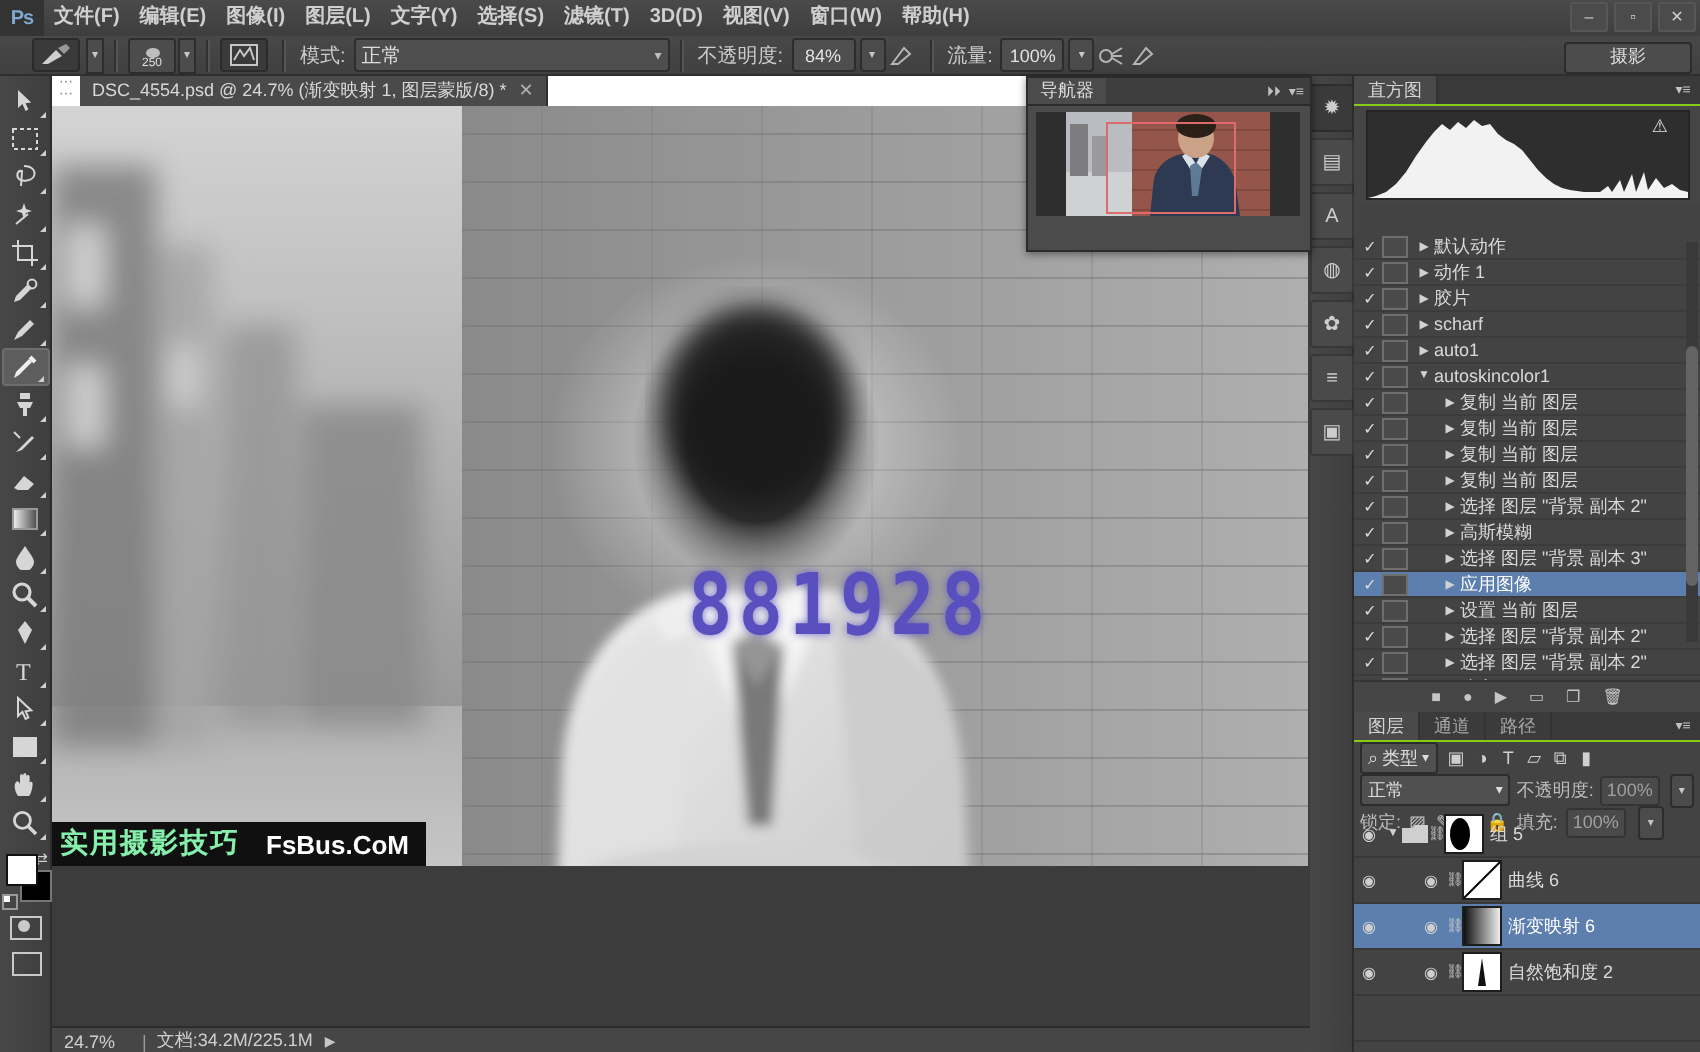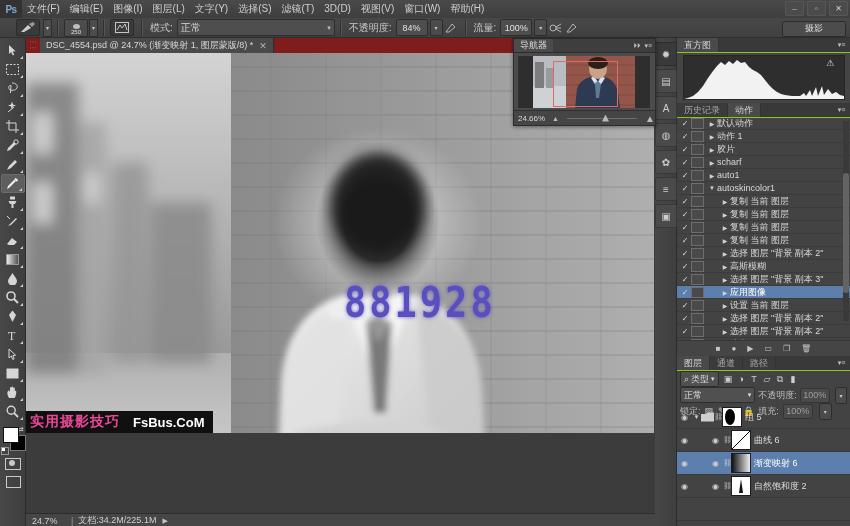--- a/index.html
+++ b/index.html
@@ -39,21 +39,21 @@
   .opt-num{height:15px;min-width:26px;background:#4e4e4e;border:1px solid #2d2d2d;border-radius:2px;
            display:flex;align-items:center;justify-content:center;font-size:9px;color:#e2e2e2;padding:0 2px;}
   .opt-stepper{width:11px;height:15px;background:#4b4b4b;border:1px solid #2d2d2d;border-radius:2px;
                margin-left:2px;display:flex;align-items:center;justify-content:center;font-size:6px;}
   .airbrush{width:17px;height:16px;display:flex;align-items:center;justify-content:center;color:#b8b8b8;font-size:11px;}
   .ws-select{position:absolute;right:4px;top:21px;width:56px;height:14px;background:#4c4c4c;
              border:1px solid #2c2c2c;border-radius:2px;display:flex;align-items:center;
              justify-content:space-between;padding:0 3px;font-size:9px;color:#dedede;flex-direction:column;}
 
   
-  .tabbar{position:absolute;left:26px;top:38px;width:628px;height:15px;background:#7f1d1d;border-bottom:1px solid #2c2c2c;}
+  .tabbar{position:absolute;left:26px;top:38px;width:628px;height:15px;background:#ffffff;border-bottom:1px solid #2c2c2c;}
   .tab-dots{position:absolute;left:2px;top:1px;width:10px;height:13px;color:#8f8f8f;font-size:7px;text-align:center;line-height:6px;}
   .doctab{position:absolute;left:14px;top:0;height:15px;background:#4a4a4a;border-right:1px solid #2e2e2e;
           display:flex;align-items:center;padding:0 6px;font-size:9px;color:#d8d8d8;white-space:nowrap;}
   .tab-x{margin-left:6px;font-size:9px;color:#b0b0b0;}
 
   
   .toolbar{position:absolute;left:0;top:38px;width:26px;height:488px;
            background:linear-gradient(90deg,#474747,#3e3e3e);border-right:1px solid #2c2c2c;
            padding-top:3px;box-sizing:border-box;}
   .tool{width:24px;height:19px;margin:0 auto;display:flex;align-items:center;justify-content:center;
@@ -75,21 +75,21 @@
   .scrmode div{width:13px;height:10px;border:1px solid #c9c9c9;}
 
   
   .canvas-wrap{position:absolute;left:26px;top:53px;width:628px;height:380px;overflow:hidden;background:#2b2b2b;}
   .photo{position:absolute;inset:0;}
   .digits{position:absolute;left:318px;top:228px;font-family:"DejaVu Sans Mono","Liberation Mono",monospace;
           font-size:37px;font-weight:bold;letter-spacing:3px;color:#5a4fbe;
           text-shadow:0 0 4px rgba(90,79,190,.8);transform:scaleY(1.15);}
   .fsbus{position:absolute;left:0;bottom:0;height:22px;background:#101010;display:flex;align-items:center;
          padding:0 8px 0 4px;z-index:40;}
-  .fsbus .cn{font-size:14px;font-weight:bold;color:#ec4899;letter-spacing:1px;}
+  .fsbus .cn{font-size:14px;font-weight:bold;color:#86efac;letter-spacing:1px;}
   .fsbus .en{font-size:13px;font-weight:bold;color:#ffffff;margin-left:13px;}
 
   
   .statusbar{position:absolute;left:26px;top:513px;width:628px;height:13px;background:#464646;
              border-top:1px solid #2c2c2c;display:flex;align-items:center;padding-left:6px;font-size:9px;color:#d0d0d0;}
   .status-zoom{min-width:34px;}
   .status-sep{margin:0 5px;color:#9a9a9a;}
   .status-arrow{font-size:7px;color:#c6c6c6;margin-left:6px;}
 
   
@@ -172,21 +172,21 @@
   .llink{width:8px;text-align:center;font-size:7px;color:#cfcfcf;}
   .lname{white-space:nowrap;overflow:hidden;}
 </style>
 </head>
 <body>
 
 <div class="app">
 
   <div class="menubar">
     <div class="ps-logo">Ps</div>
-    <div id="menu-items" style="display:flex;align-items:flex-end;">
+    <div id="menu-items" style="display:flex;align-items:flex-end;font-weight:bold;">
         <div class="menu-item">文件(F)</div>
         <div class="menu-item">编辑(E)</div>
         <div class="menu-item">图像(I)</div>
         <div class="menu-item">图层(L)</div>
         <div class="menu-item">文字(Y)</div>
         <div class="menu-item">选择(S)</div>
         <div class="menu-item">滤镜(T)</div>
         <div class="menu-item">3D(D)</div>
         <div class="menu-item">视图(V)</div>
         <div class="menu-item">窗口(W)</div>
@@ -558,29 +558,20 @@
           </g>
         <path d="M42 52 L44 33 C46 26 52 22 58 21 L72 21 C79 23 84 29 85 37 L87 52 Z" fill="#2e3a52"></path>
         <path d="M58 22 L65 33 L72 22 L68 20 L65 26 L61 20 Z" fill="#d9e2ea"></path>
         <path d="M62 27 L65 25 L68 28 L66 42 L63 42 Z" fill="#5f7a96"></path>
         <ellipse cx="65" cy="13" rx="9" ry="10" fill="#caa288"></ellipse>
         <path d="M56 10 C57 2 73 2 74 10 C72 7 68 5 65 6 C61 6 58 8 56 10 Z" fill="#2a2018"></path>
         <ellipse cx="65" cy="7" rx="10" ry="6" fill="#2a2018"></ellipse>
       </svg>
       <div class="nav-rect"></div>
     </div>
-    <div class="nav-foot">
-      <span class="nav-zoom">24.66%</span>
-      <span class="nav-sm">▲</span>
-      <div class="nav-slider">
-        <div class="nav-track"></div>
-          <div class="nav-handle"></div>
-      </div>
-      <span class="nav-lg">▲</span>
-    </div>
   </div>
 
   <div class="dockcol" id="dock-col">
       <div class="dockbtn active">✹</div>
       <div class="dockbtn">▤</div>
       <div class="dockbtn">A</div>
       <div class="dockbtn">◍</div>
       <div class="dockbtn">✿</div>
       <div class="dockbtn">≡</div>
       <div class="dockbtn">▣</div>
@@ -595,25 +586,20 @@
       </div>
       <div class="hist-body">
         <svg width="160" height="43" viewBox="0 0 160 43" preserveAspectRatio="none">
           <path d="M0 43 L4 42 L9 40 L14 36 L19 30 L24 22 L29 15 L33 10 L37 6 L41 9 L45 5 L49 8 L53 4 L57 7 L61 6 L65 11 L69 14 L73 16 L77 19 L81 24 L85 29 L89 33 L93 36 L97 38 L101 39 L108 40 L116 40 L120 37 L122 40 L126 34 L128 40 L132 31 L134 40 L138 30 L140 39 L144 33 L148 38 L152 36 L156 39 L160 40 L160 43 Z" fill="#f2f2f2"></path>
         </svg>
       </div>
       <div class="hist-warn">⚠</div>
     </div>
 
     <div class="actpanel">
-      <div class="panel-tabrow" id="act-tabs">
-        <div class="pmenu">▾≡</div>
-      <div class="ptab inactive">历史记录</div>
-          <div class="ptab">动作</div>
-        </div>
       <div class="act-list" id="act-list">
           <div class="act-row">
             <span class="act-chk">✓</span>
             <span class="act-box"></span>
             <span class="act-ind" style="width:0px"></span>
             <span class="act-tri">▶</span>
             <span class="act-label">默认动作</span>
           </div>
           <div class="act-row">
             <span class="act-chk">✓</span>

